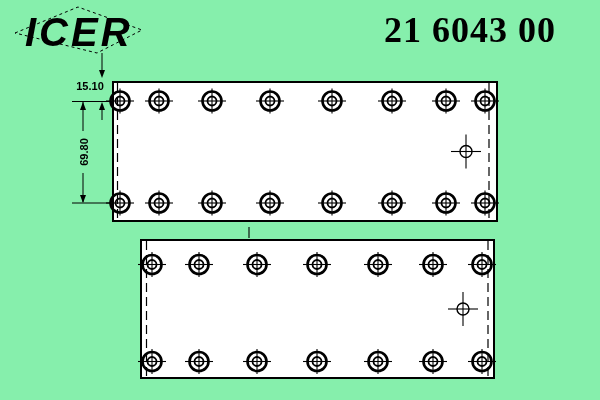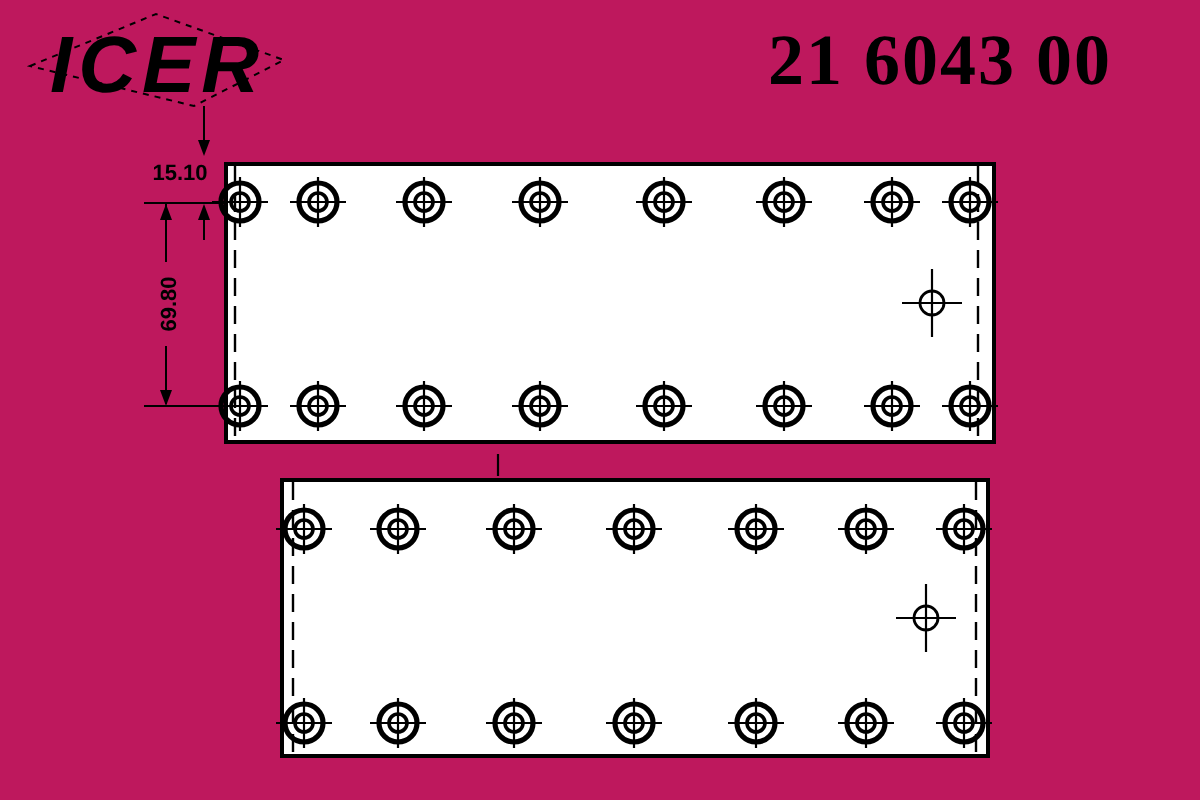--- a/index.html
+++ b/index.html
@@ -1,18 +1,18 @@
 <!DOCTYPE html>
 <html><head>
 <meta charset="utf-8">
 <style>
   html,body { margin:0; padding:0; }
   .sheet {
     position:relative; width:600px; height:400px;
-    background:#be185d; overflow:hidden;
+    background:#86efac; overflow:hidden;
     font-family:"Liberation Sans", sans-serif;
   }
   svg { display:block; }
   .logo-diamond { fill:none; stroke:#000; stroke-width:1; stroke-dasharray:3 3; }
   .logo-text {
     font-family:"Liberation Sans", sans-serif;
     font-weight:bold; font-style:italic;
     font-size:40px; letter-spacing:3px; fill:#000;
   }
   .part-number {

